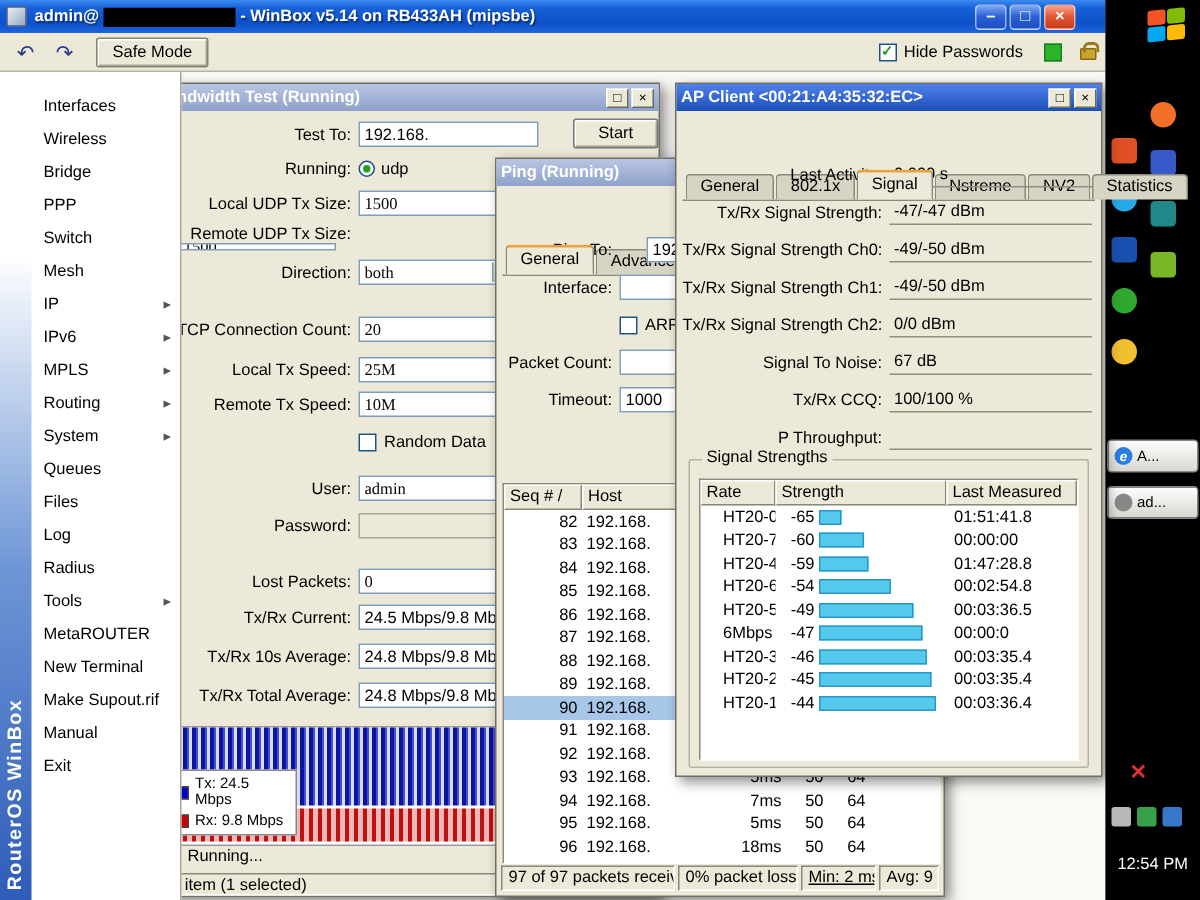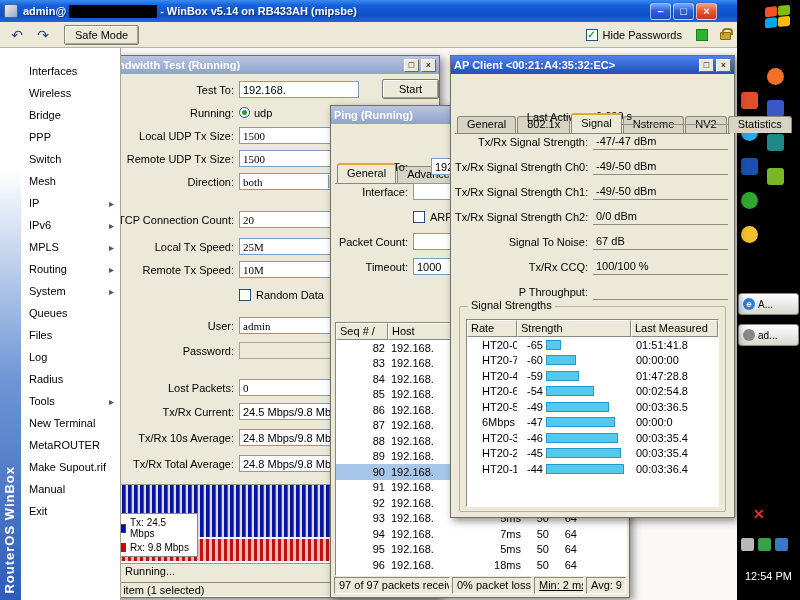--- a/index.html
+++ b/index.html
@@ -181,21 +181,21 @@
     <span class="radio">
       <span class="rdot"></span>
       <span>udp</span>
     </span>
   </div>
 
   <div class="brow" style="top:71px;">
     <div class="blabel">Local UDP Tx Size:</div>
     <div class="tin w105">1500</div>
   </div>
-  <div class="brow" style="top:94px;">
+  <div class="brow" style="top:94px;flex-direction:column;">
     <div class="blabel">Remote UDP Tx Size:</div>
     <div class="tin w105">1500</div>
   </div>
   <div class="brow" style="top:117px;">
     <div class="blabel">Direction:</div>
     <div class="tin combo w105">
       <span>both</span>
       <span class="carrow">▾</span>
     </div>
   </div>
@@ -312,24 +312,24 @@
         <div class="mi-label">Log</div>
       </div>
       <div class="menu-item">
         <div class="mi-label">Radius</div>
       </div>
       <div class="menu-item">
         <div class="mi-label">Tools</div>
         <div class="mi-arrow">▸</div>
       </div>
       <div class="menu-item">
+        <div class="mi-label">MetaROUTER</div>
+      </div>
+      <div class="menu-item">
         <div class="mi-label">New Terminal</div>
-      </div>
-      <div class="menu-item">
-        <div class="mi-label">MetaROUTER</div>
       </div>
       <div class="menu-item">
         <div class="mi-label">Make Supout.rif</div>
       </div>
       <div class="menu-item">
         <div class="mi-label">Manual</div>
       </div>
       <div class="menu-item">
         <div class="mi-label">Exit</div>
       </div>

